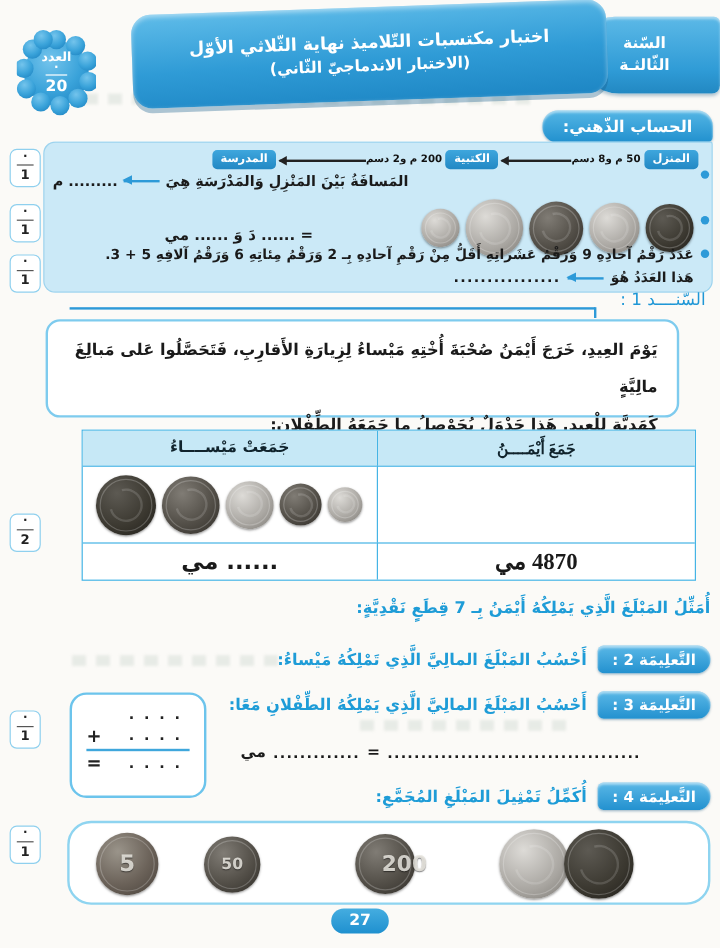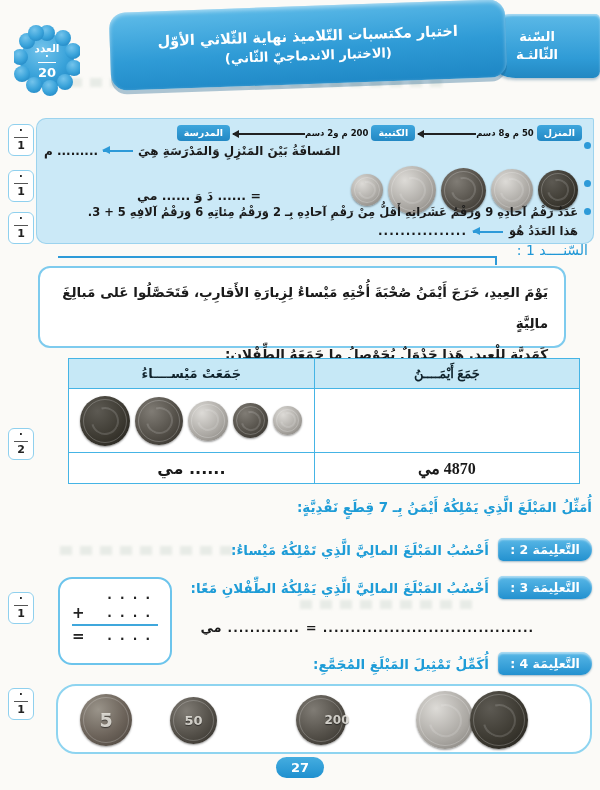--- a/index.html
+++ b/index.html
@@ -97,21 +97,21 @@
   }
   
   .money-table { position:absolute; top:358px; left:68px; right:20px; border:1.6px solid #45b4e5; background:#fff; }
   .trow { display:flex; direction:rtl; }
   .tcell { border-left:1.2px solid #45b4e5; border-top:1.2px solid #45b4e5; display:flex; align-items:center; justify-content:center; }
   .trow .tcell:last-child { border-left:none; }
   .trow:first-child .tcell { border-top:none; }
   .c-r { width:52%;font-family:Liberation Serif, serif; } .c-l { width:48%; }
   .thead { height:29px; background:#c6e8f6; font-weight:bold; font-size:13px; color:#10232c; }
   .tmid { height:64px; }
-  .tamt { height:31px; font-size:16px; font-weight:bold; }
+  .tamt { height:31px; font-size:19px; font-weight:bold; }
   .tcoins { display:flex; direction:ltr; align-items:center; gap:5px; }
   
   .coin { position:relative; border-radius:50%; flex:0 0 auto; display:flex; align-items:center; justify-content:center; }
   .coin::after { content:''; position:absolute; inset:3px; border-radius:50%; border:1px solid rgba(255,255,255,.22); }
   .coin .cv { font-weight:bold; color:rgba(235,233,226,.85); text-shadow:0 1px 1px rgba(0,0,0,.5); position:relative; z-index:1; }
   .bronze { background:radial-gradient(circle at 35% 30%, #9a948a, #6b6259 55%, #463f38); box-shadow:0 1px 2px rgba(0,0,0,.4); }
   .dark { background:radial-gradient(circle at 35% 30%, #807c75, #534f48 55%, #2f2c27); box-shadow:0 1px 2px rgba(0,0,0,.4); }
   .silver { background:radial-gradient(circle at 35% 30%, #dddbd7, #a9a6a1 60%, #7c7974); box-shadow:0 1px 2px rgba(0,0,0,.4); }
   .darkest { background:radial-gradient(circle at 35% 30%, #5d5a53, #3a372f 60%, #1f1d19); box-shadow:0 1px 2px rgba(0,0,0,.45); }
   .swirl::before { content:''; position:absolute; inset:22%; border-radius:50%; border:2px solid rgba(255,255,255,.14); border-left-color:transparent; transform:rotate(30deg); }
@@ -197,20 +197,21 @@
       </g>
     </svg>
     <div class="txt">
       <span class="lbl">العدد</span>
       <span class="dot">·</span>
       <span class="bar"></span>
       <span class="total">20</span>
     </div>
   </div>
 
+  <div class="mental-pill">الحساب الذّهني:</div>
 
   <div class="mental-box">
     <span class="bullet" style="top:24px;"></span>
     <span class="bullet" style="top:62px;"></span>
     <span class="bullet" style="top:90px;"></span>
 
     <div class="diagram">
       <span class="place">المنزل</span>
       <span class="dist">
         <span class="dtxt">50 م و8 دسم</span>
@@ -352,21 +353,21 @@
   </div>
 
   <div class="bottom-box">
     <span class="coin bronze" style="width:52px;height:52px;left:22px;top:8px;">
       <span class="cv" style="font-size:19px;">5</span>
     </span>
     <span class="coin dark" style="width:47px;height:47px;left:112px;top:11px;">
       <span class="cv" style="font-size:13px;">50</span>
     </span>
     <span class="coin dark" style="width:50px;height:50px;left:238px;top:9px;">
-      <span class="cv" style="font-size:12px;margin-left:32px;">200</span>
+      <span class="cv" style="font-size:18px;margin-left:32px;">200</span>
     </span>
     <span class="coin silver swirl" style="width:58px;height:58px;left:358px;top:5px;"></span>
     <span class="coin darkest swirl" style="width:58px;height:58px;left:412px;top:5px;"></span>
   </div>
 
   <div class="page-pill">27</div>
 
 </div>
 
 </body></html>

